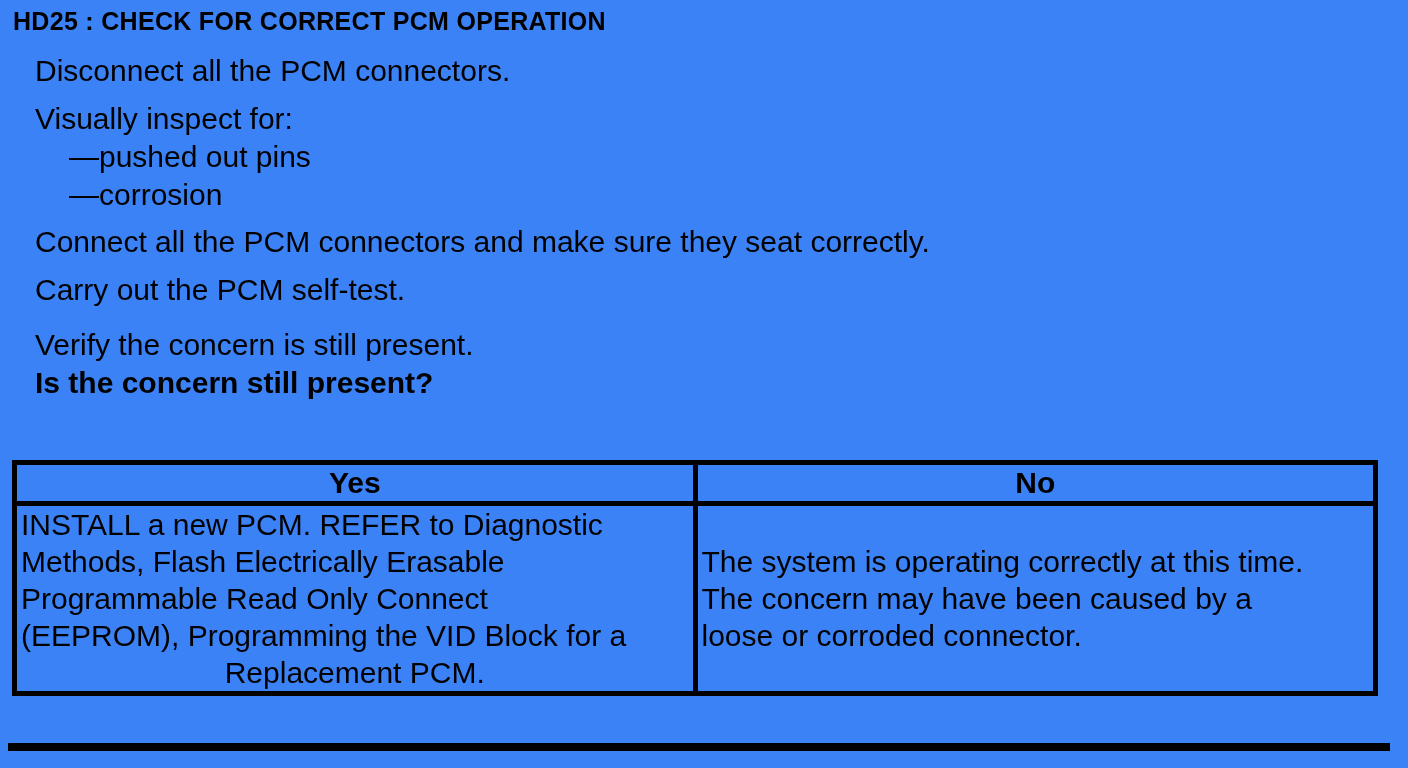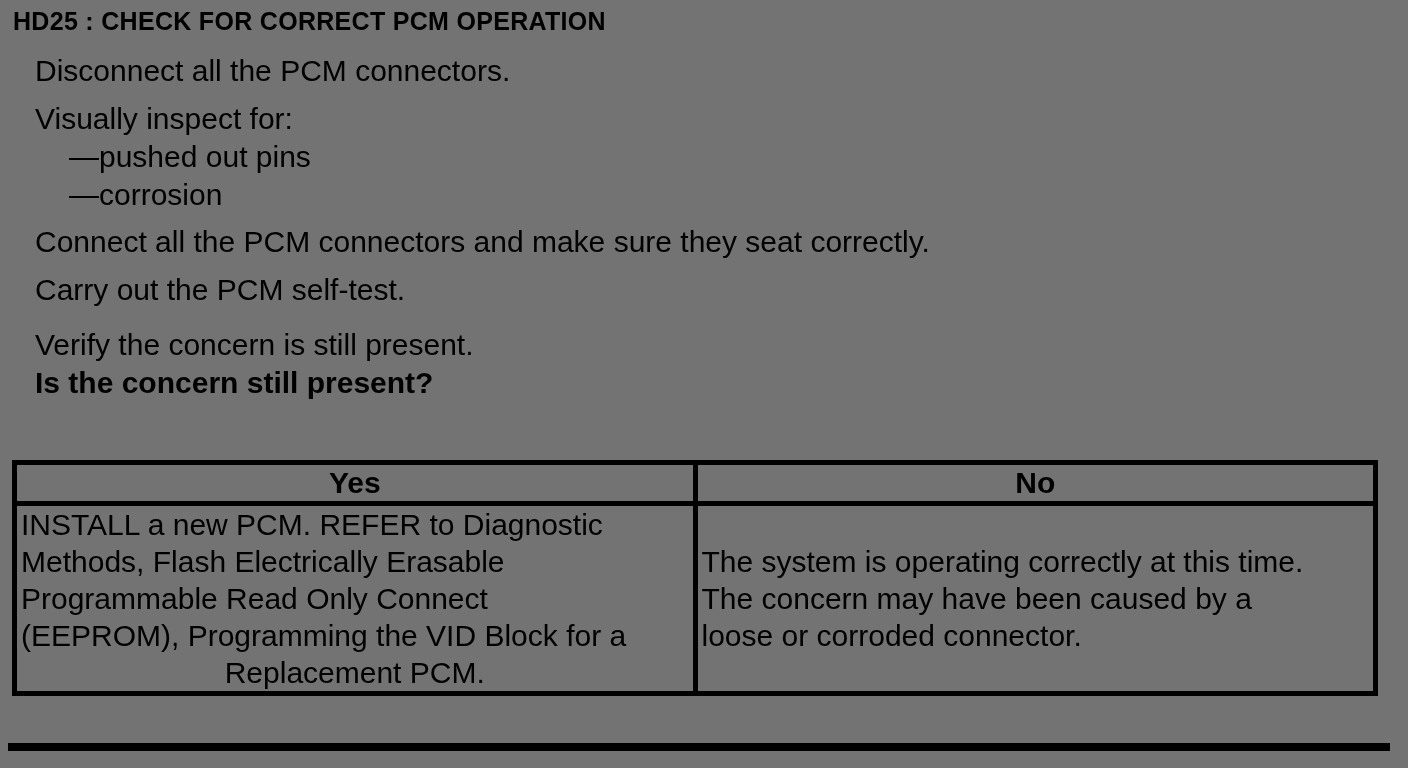--- a/index.html
+++ b/index.html
@@ -1,20 +1,20 @@
 <!DOCTYPE html>
 <html><head>
 <meta charset="utf-8">
 <style>
   html, body { margin: 0; padding: 0; background: #ffffff; }
   .page {
     position: relative;
     width: 1408px;
     height: 768px;
-    background: #737373;
+    background: #3b82f6;
     color: #000000;
     font-family: "Liberation Sans", "DejaVu Sans", sans-serif;
     overflow: hidden;
   }
   .title {
     position: absolute;
     left: 13px;
     top: 7px;
     font-size: 25px;
     font-weight: 700;

